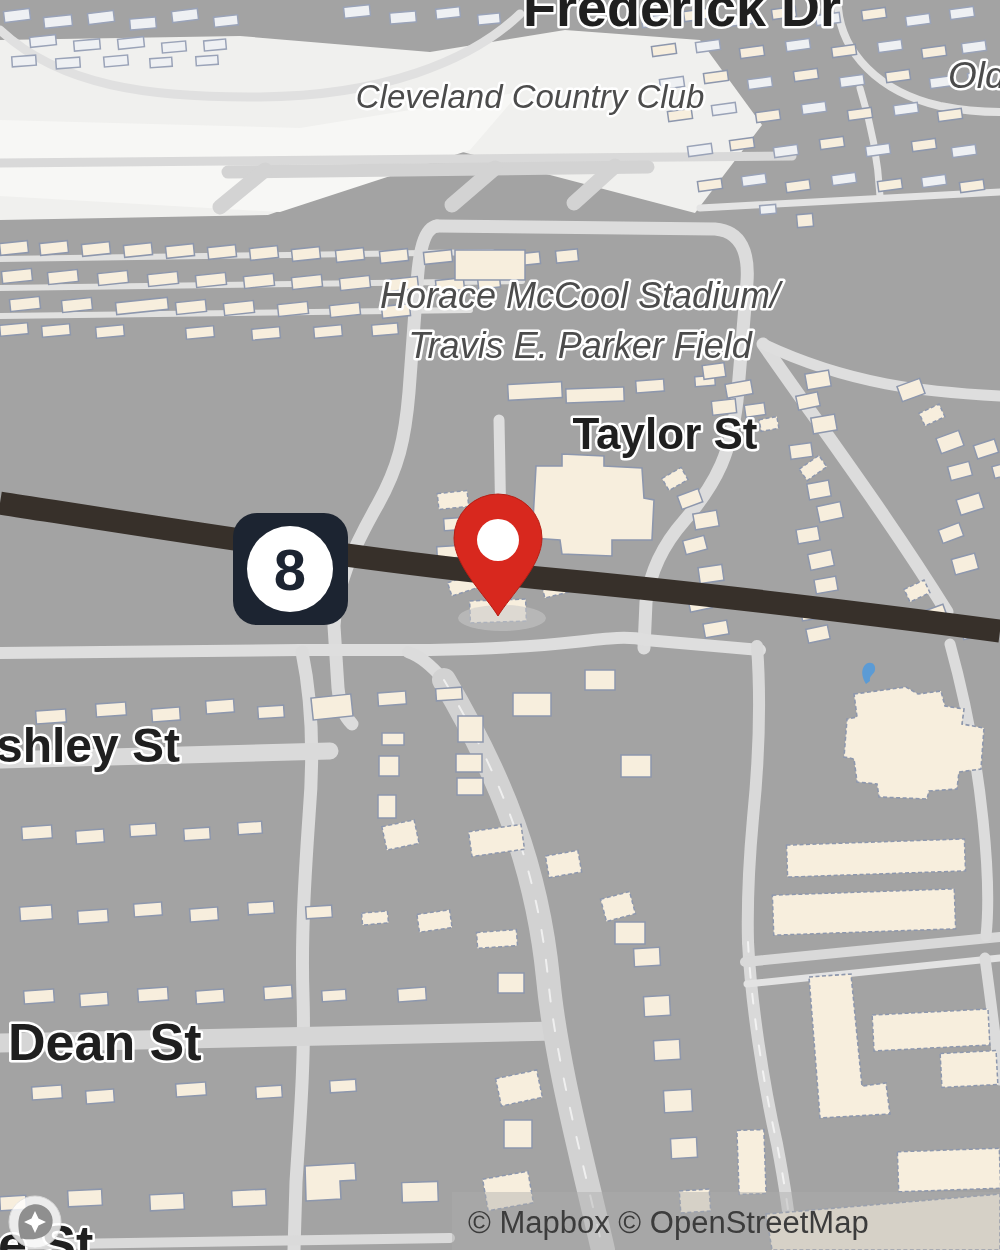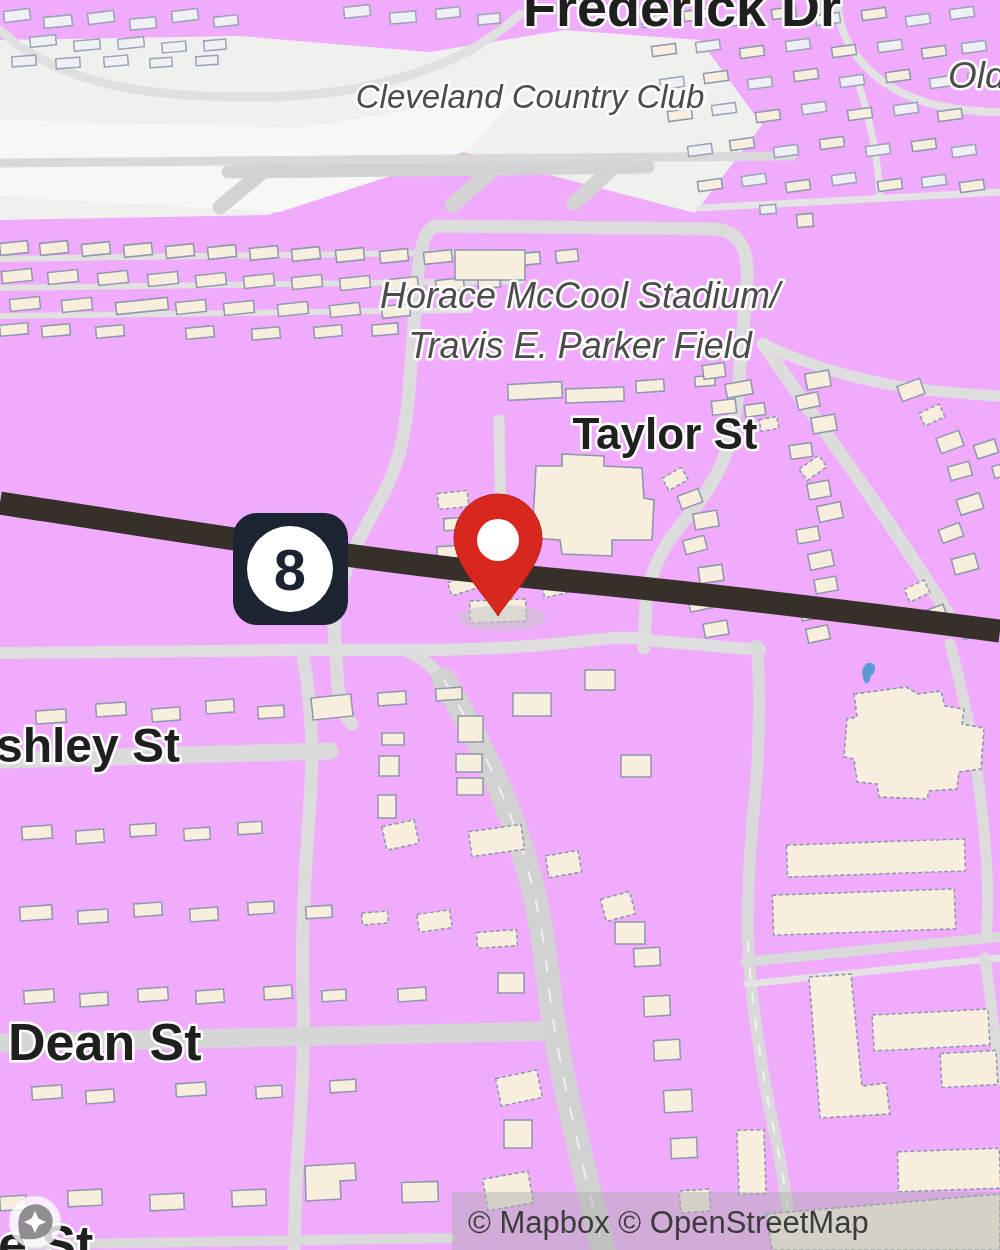--- a/index.html
+++ b/index.html
@@ -1,16 +1,16 @@
 <!DOCTYPE html>
 <html><head>
 <meta charset="utf-8">
 <style>
   html,body{margin:0;padding:0;background:#fbfbfa;}
-  #stage{position:relative;width:1000px;height:1250px;overflow:hidden;background:#f0abfc;}
+  #stage{position:relative;width:1000px;height:1250px;overflow:hidden;background:#a3a3a3;}
   svg{display:block;}
   text{font-family:"Liberation Sans","DejaVu Sans",sans-serif;}
   .street{font-weight:bold;fill:#1f1f1f;paint-order:stroke;stroke:#ffffff;stroke-width:5px;stroke-linejoin:round;}
   .poi{font-style:italic;fill:#4c4c4c;paint-order:stroke;stroke:#ffffff;stroke-width:5px;stroke-linejoin:round;}
   .attr-text{fill:#3c3c3c;}
 </style>
 </head>
 <body>
 
 <div id="stage">

